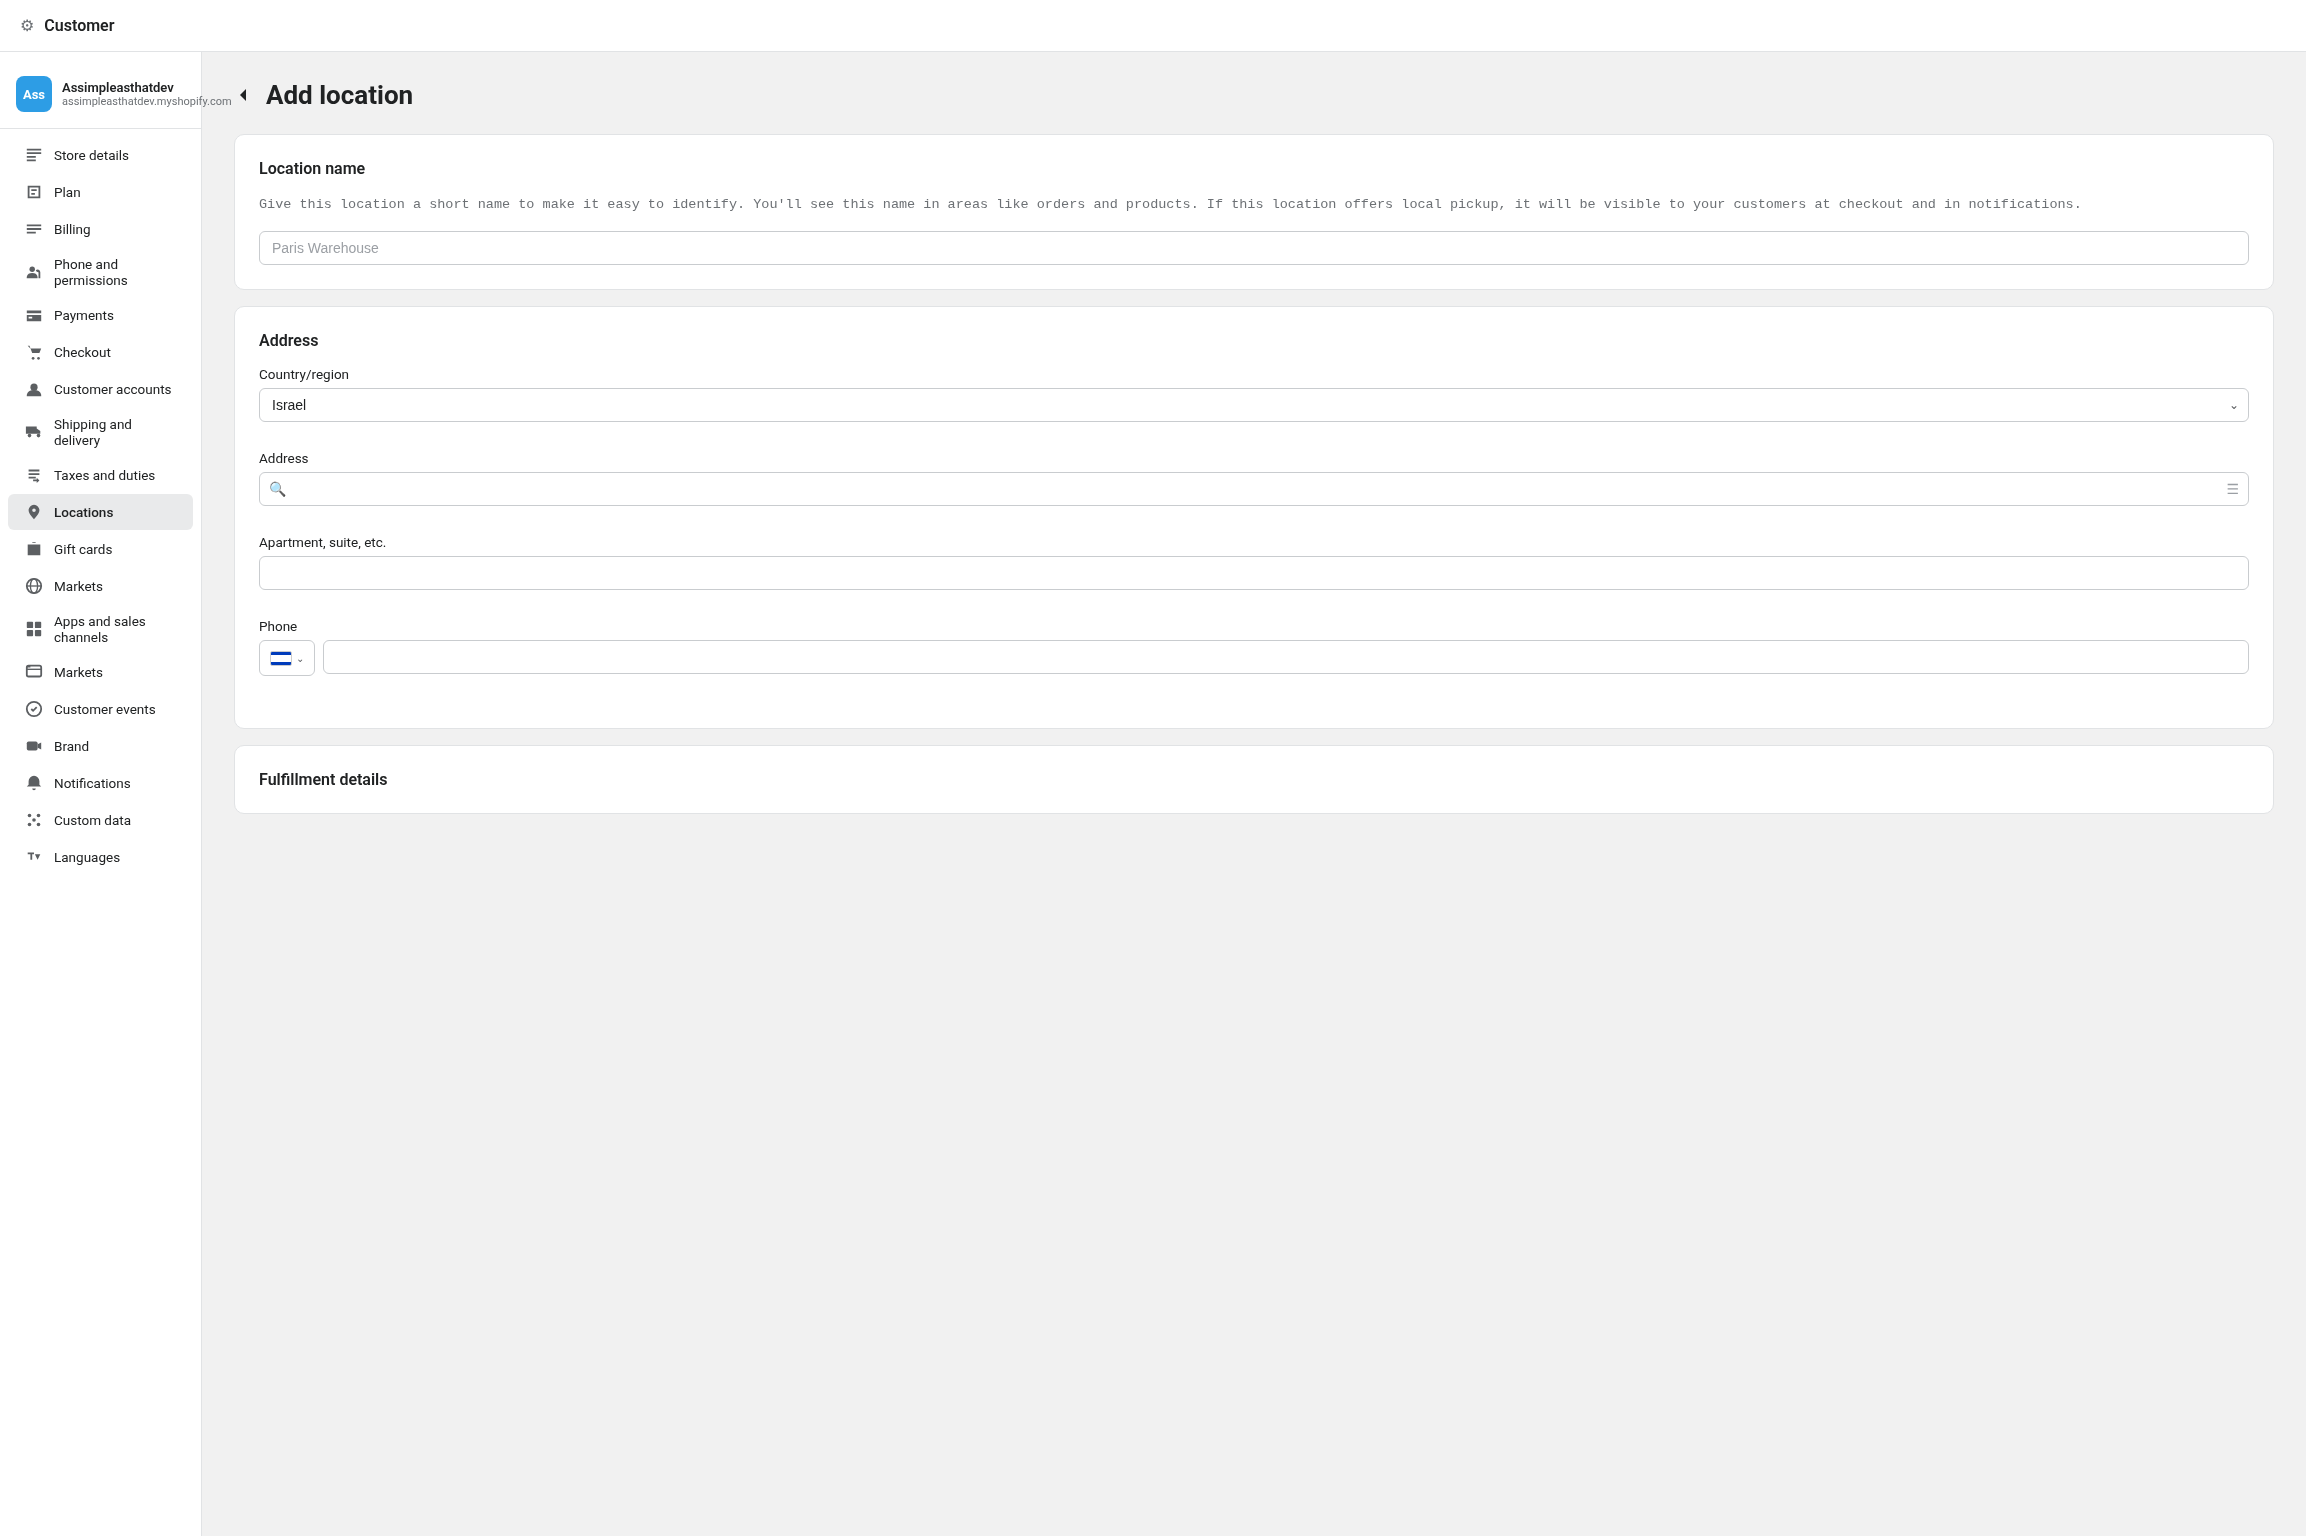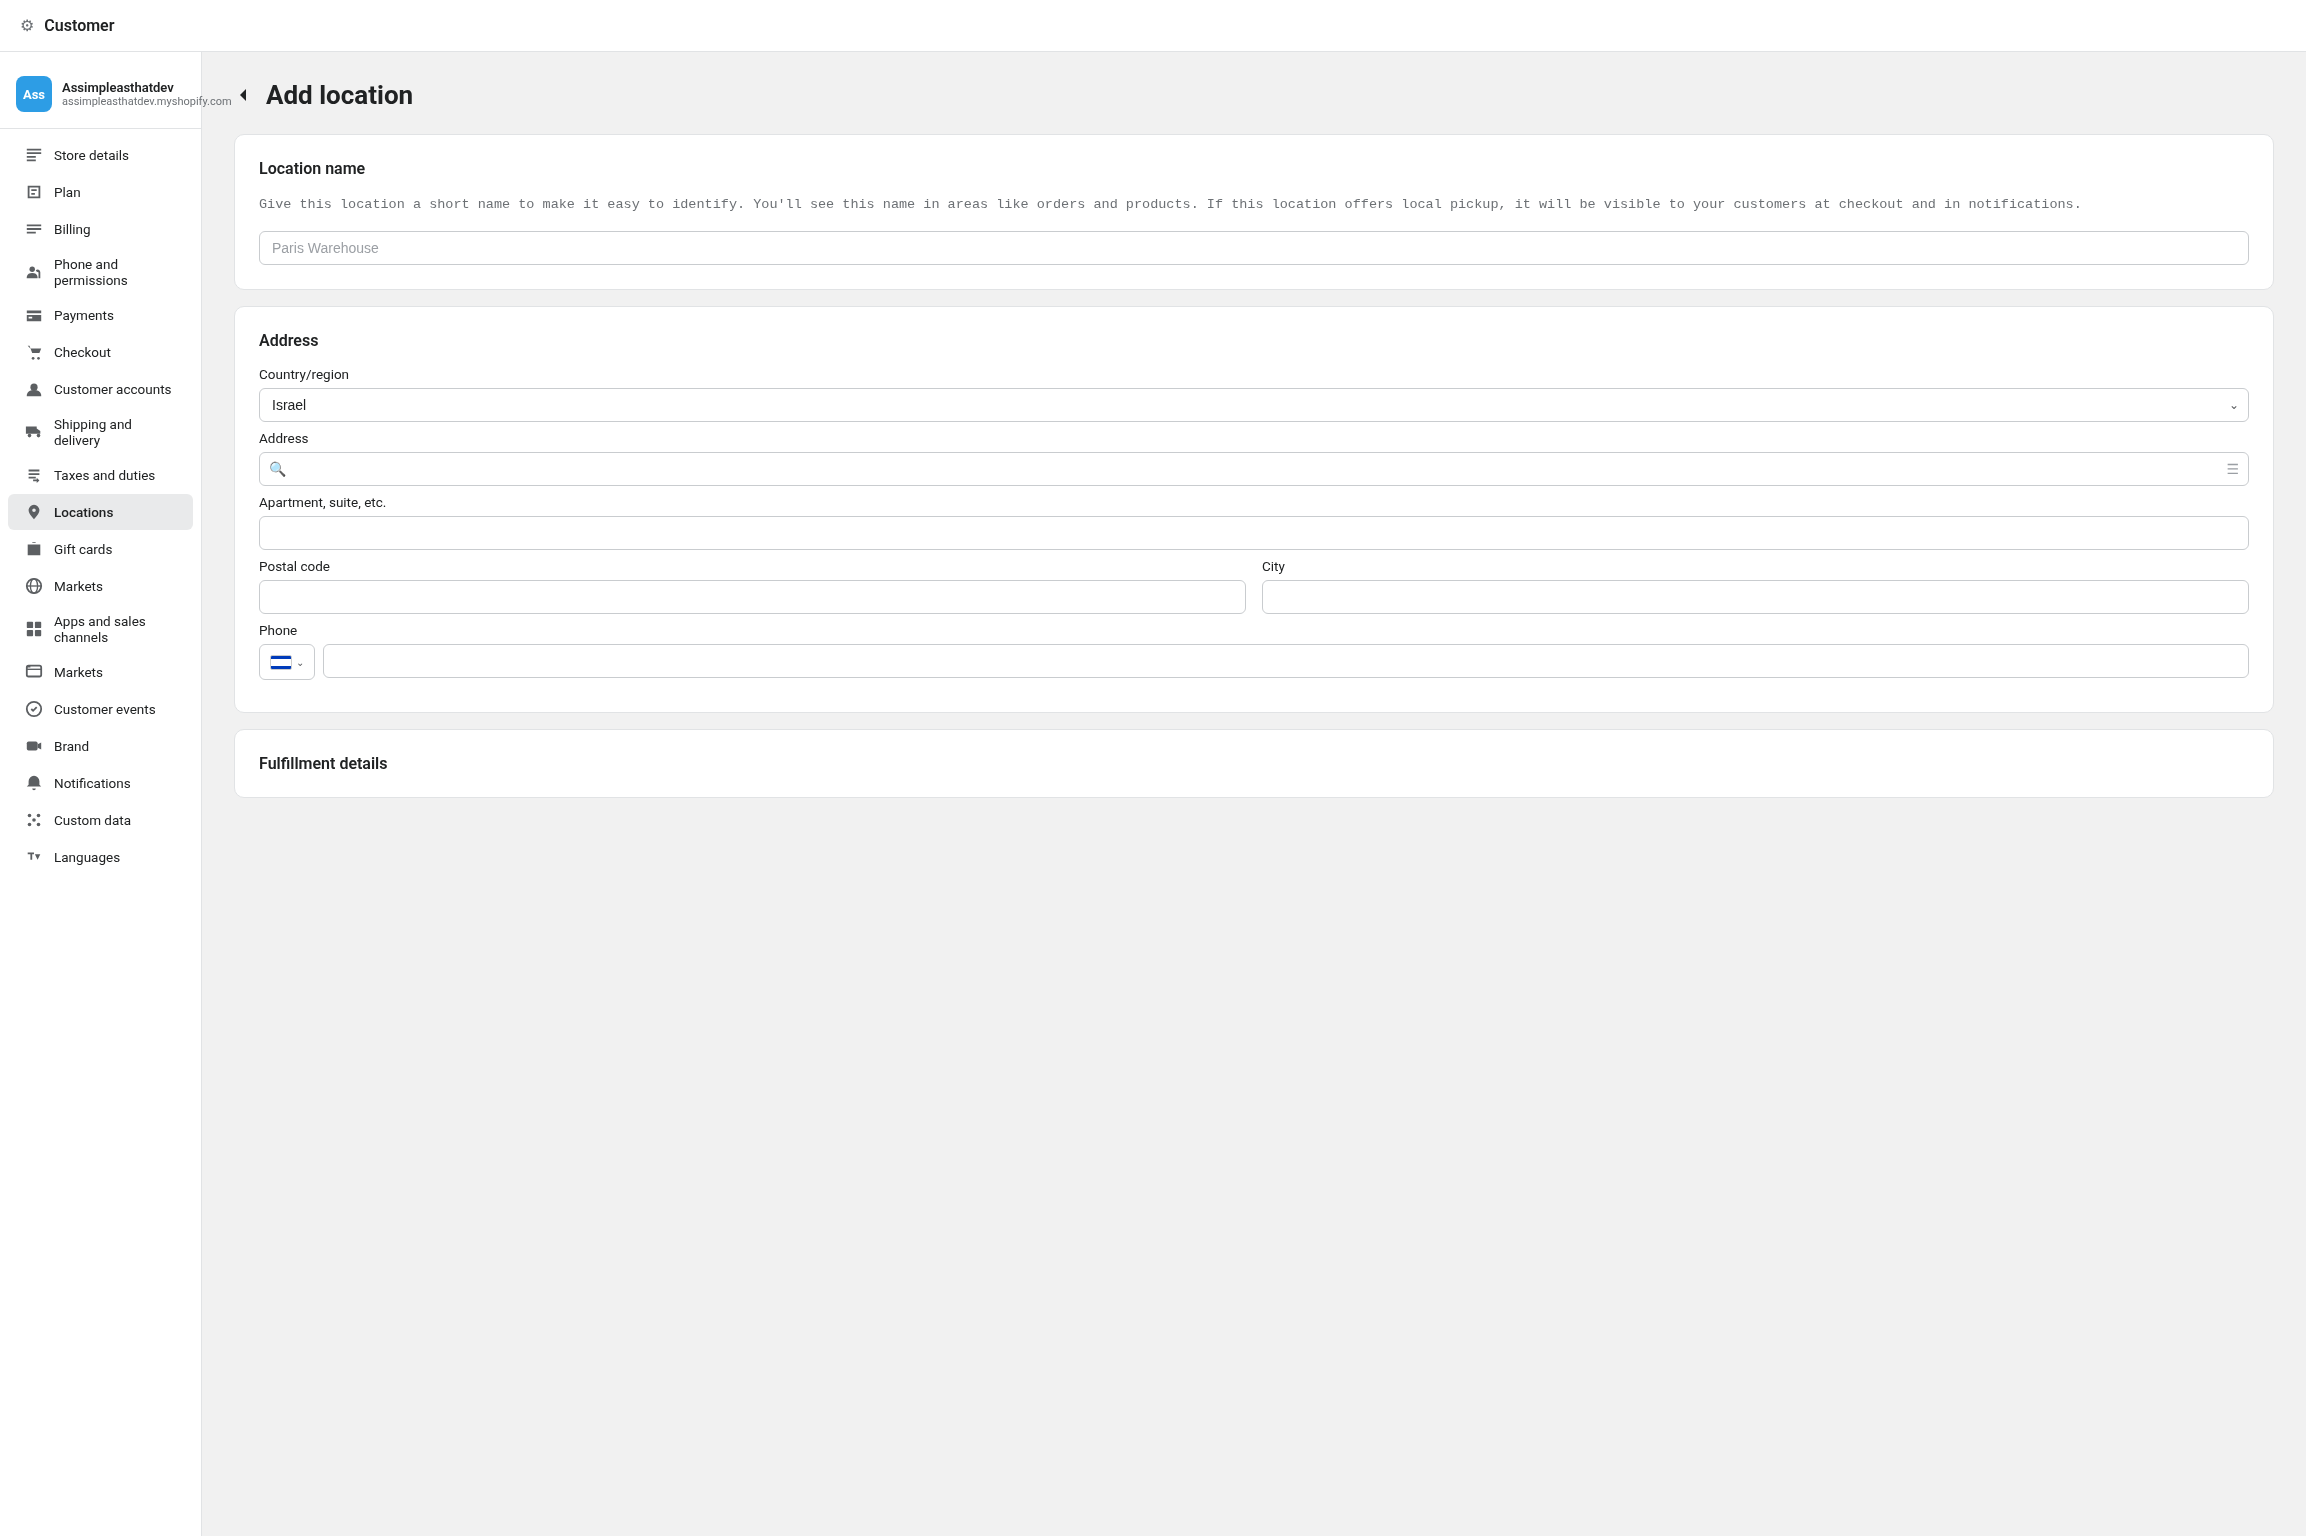--- a/index.html
+++ b/index.html
@@ -154,21 +154,21 @@
       color: #202223;
       margin-bottom: 16px;
     }
     .form-label {
       font-size: 13.5px;
       color: #202223;
       margin-bottom: 6px;
       display: block;
     }
     .form-group {
-      margin-bottom: 8px;
+      margin-bottom: 28px;
     }
     .select-wrapper {
       position: relative;
     }
     .select-wrapper select {
       width: 100%;
       padding: 8px 36px 8px 12px;
       border: 1px solid #c9cccf;
       border-radius: 6px;
       font-size: 14px;
@@ -479,30 +479,20 @@
           <input type="text" class="form-input address-input-with-icon" style="">
           <span class="address-list-icon">☰</span>
         </div>
       </div>
 
       <div class="form-group">
         <label class="form-label">Apartment, suite, etc.</label>
         <input type="text" class="form-input" style="">
       </div>
 
-      <div class="form-row">
-        <div class="form-group">
-          <label class="form-label">Postal code</label>
-          <input type="text" class="form-input" style="">
-        </div>
-        <div class="form-group">
-          <label class="form-label">City</label>
-          <input type="text" class="form-input" style="">
-        </div>
-      </div>
 
       <div class="form-group">
         <label class="form-label">Phone</label>
         <div class="phone-group">
           <div class="phone-country-select">
             <button class="phone-flag-btn">
 
               <span style="display:inline-flex; flex-direction:column; width:22px; height:15px; border:1px solid #ccc; overflow:hidden; border-radius:2px; flex-shrink:0;">
                 <span style="background:#003bba; height:3px; display:block;"></span>
                 <span style="background:#fff; flex:1; display:block;"></span>

